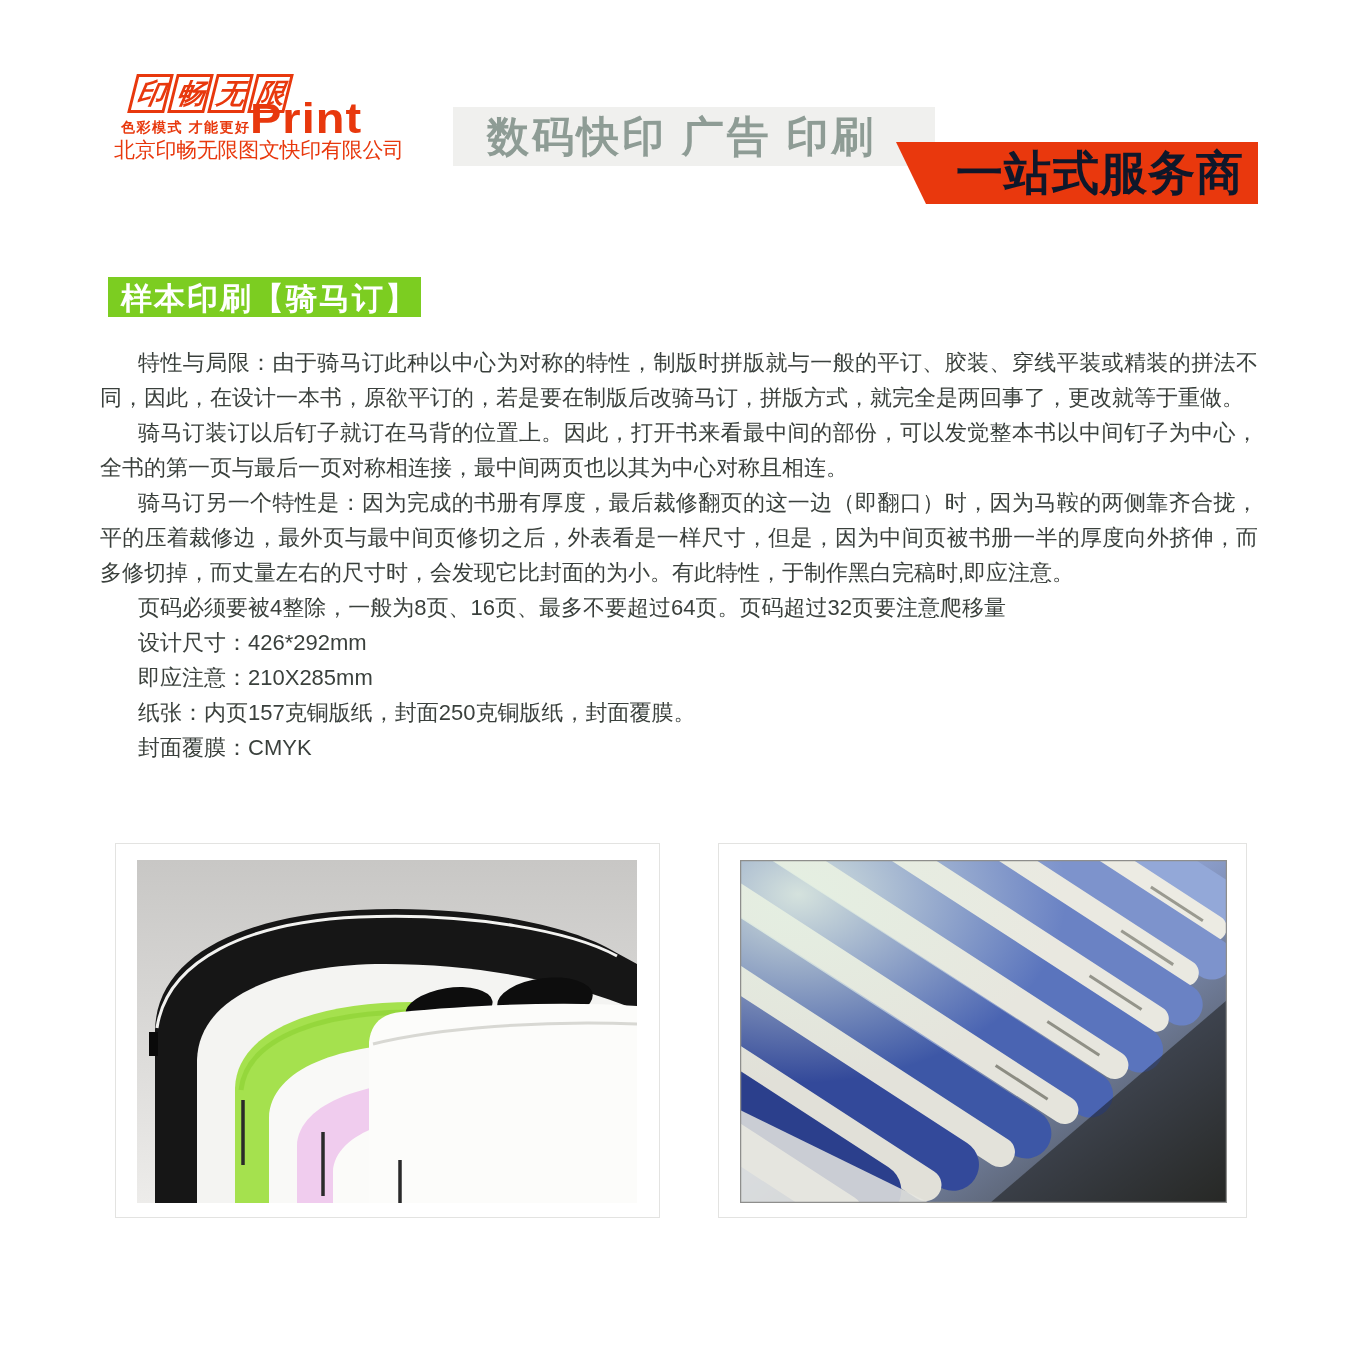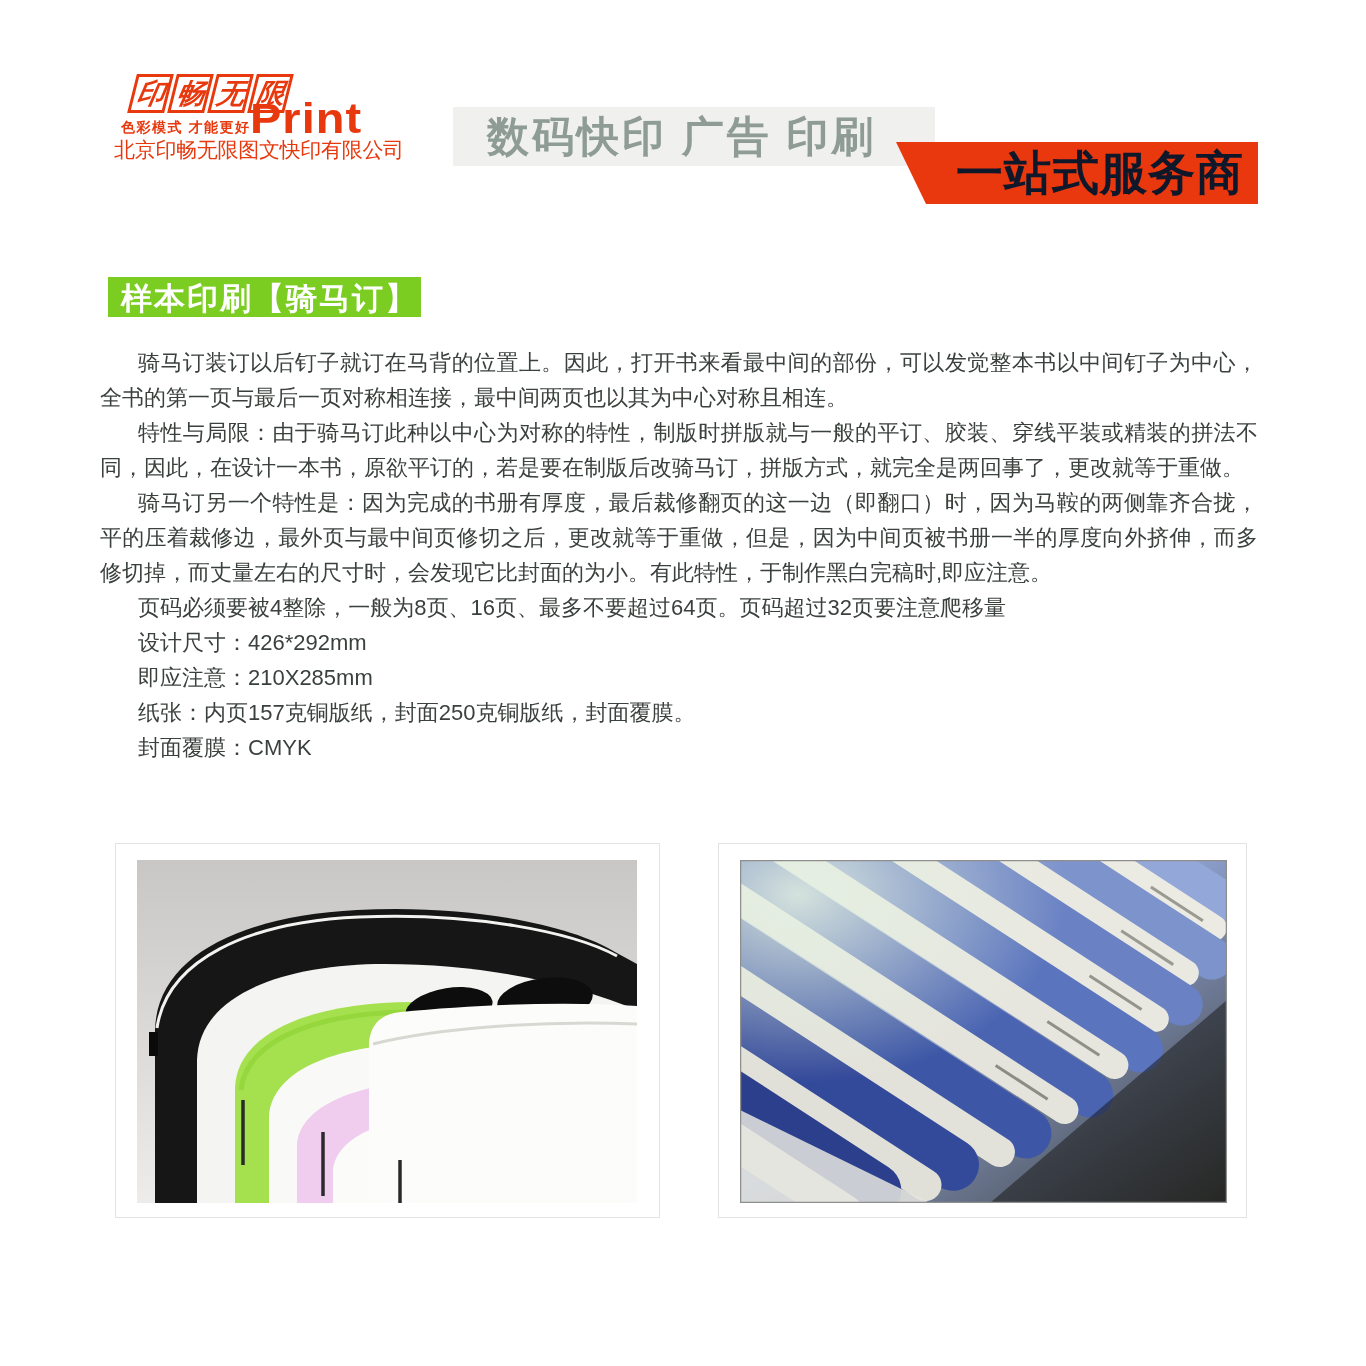--- a/index.html
+++ b/index.html
@@ -94,23 +94,23 @@
     <div class="logo-tagline">色彩模式 才能更好</div>
     <div class="logo-company">北京印畅无限图文快印有限公司</div>
   </div>
 
   <div class="banner-gray">数码快印 广告 印刷</div>
   <div class="banner-red">一站式服务商</div>
 
   <div class="section-title">样本印刷【骑马订】</div>
 
   <div class="content">
+    <p class="para">特性与局限：由于骑马订此种以中心为对称的特性，制版时拼版就与一般的平订、胶装、穿线平装或精装的拼法不同，因此，在设计一本书，原欲平订的，若是要在制版后改骑马订，拼版方式，就完全是两回事了，更改就等于重做。</p>
     <p class="para">骑马订装订以后钉子就订在马背的位置上。因此，打开书来看最中间的部份，可以发觉整本书以中间钉子为中心，全书的第一页与最后一页对称相连接，最中间两页也以其为中心对称且相连。</p>
-    <p class="para">特性与局限：由于骑马订此种以中心为对称的特性，制版时拼版就与一般的平订、胶装、穿线平装或精装的拼法不同，因此，在设计一本书，原欲平订的，若是要在制版后改骑马订，拼版方式，就完全是两回事了，更改就等于重做。</p>
-    <p class="para">骑马订另一个特性是：因为完成的书册有厚度，最后裁修翻页的这一边（即翻口）时，因为马鞍的两侧靠齐合拢，平的压着裁修边，最外页与最中间页修切之后，更改就等于重做，但是，因为中间页被书册一半的厚度向外挤伸，而多修切掉，而丈量左右的尺寸时，会发现它比封面的为小。有此特性，于制作黑白完稿时,即应注意。</p>
+    <p class="para">骑马订另一个特性是：因为完成的书册有厚度，最后裁修翻页的这一边（即翻口）时，因为马鞍的两侧靠齐合拢，平的压着裁修边，最外页与最中间页修切之后，外表看是一样尺寸，但是，因为中间页被书册一半的厚度向外挤伸，而多修切掉，而丈量左右的尺寸时，会发现它比封面的为小。有此特性，于制作黑白完稿时,即应注意。</p>
     <p class="spec">页码必须要被4整除，一般为8页、16页、最多不要超过64页。页码超过32页要注意爬移量</p>
     <p class="spec">设计尺寸：426*292mm</p>
     <p class="spec">即应注意：210X285mm</p>
     <p class="spec">纸张：内页157克铜版纸，封面250克铜版纸，封面覆膜。</p>
     <p class="spec">封面覆膜：CMYK</p>
   </div>
 
   <figure class="photo-card left">
     <svg width="500" height="343" viewBox="0 0 500 343">
       <defs>

